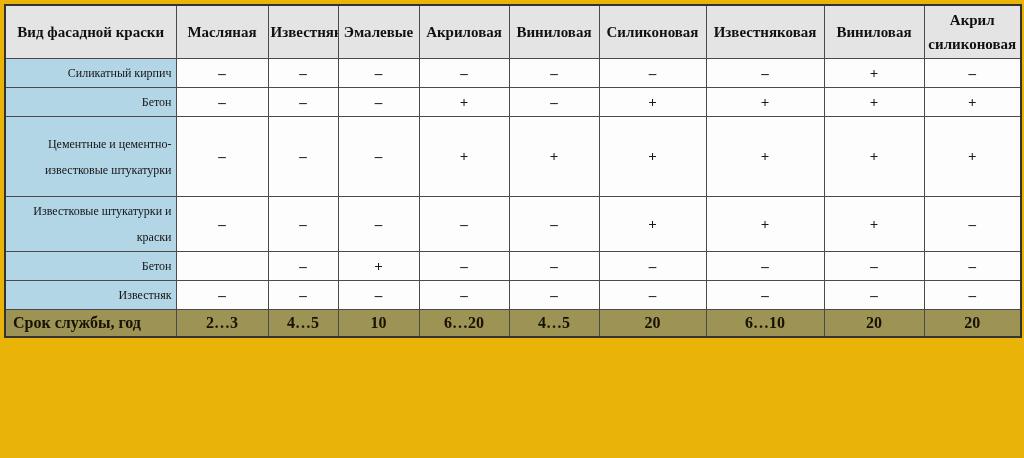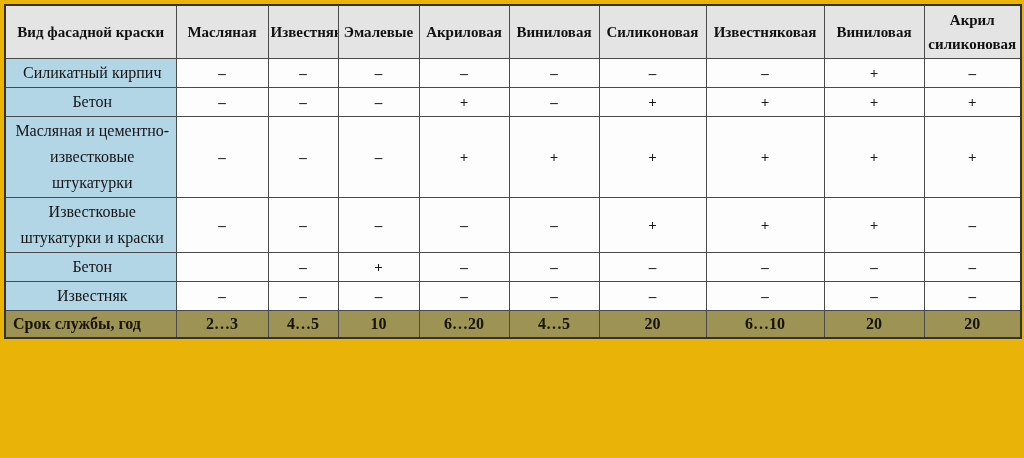--- a/index.html
+++ b/index.html
@@ -44,24 +44,24 @@
     font-size: 15px;
     line-height: 24px;
     color: #111;
     text-align: center;
     padding: 2px 2px;
     border-bottom: 2px solid var(--border_outer, #333);
   }
   
   tbody td.first-col {
     background: var(--label_col_bg, #b3d6e7);
-    font-size: 16px;
+    font-size: 12px;
     font-weight: 400;
     color: #151515;
-    text-align: center;
+    text-align: right;
     vertical-align: middle;
     padding: 1px 4px 1px 7px;
     line-height: 26px;
     font-family: Liberation Serif, serif;
   }
   tbody td.value-cell {
     background: #fdfdfd;
     font-size: 15px;
     font-weight: bold;
     color: #1a1a1a;
@@ -146,21 +146,21 @@
           <td class="value-cell">–</td>
           <td class="value-cell">–</td>
           <td class="value-cell">+</td>
           <td class="value-cell">–</td>
           <td class="value-cell">+</td>
           <td class="value-cell">+</td>
           <td class="value-cell">+</td>
           <td class="value-cell">+</td>
         </tr>
         <tr class="row-3">
-          <td class="first-col">Масляная и цементно-известковые штукатурки</td>
+          <td class="first-col">Цементные и цементно-известковые штукатурки</td>
           <td class="value-cell">–</td>
           <td class="value-cell">–</td>
           <td class="value-cell">–</td>
           <td class="value-cell">+</td>
           <td class="value-cell">+</td>
           <td class="value-cell">+</td>
           <td class="value-cell">+</td>
           <td class="value-cell">+</td>
           <td class="value-cell">+</td>
         </tr>

